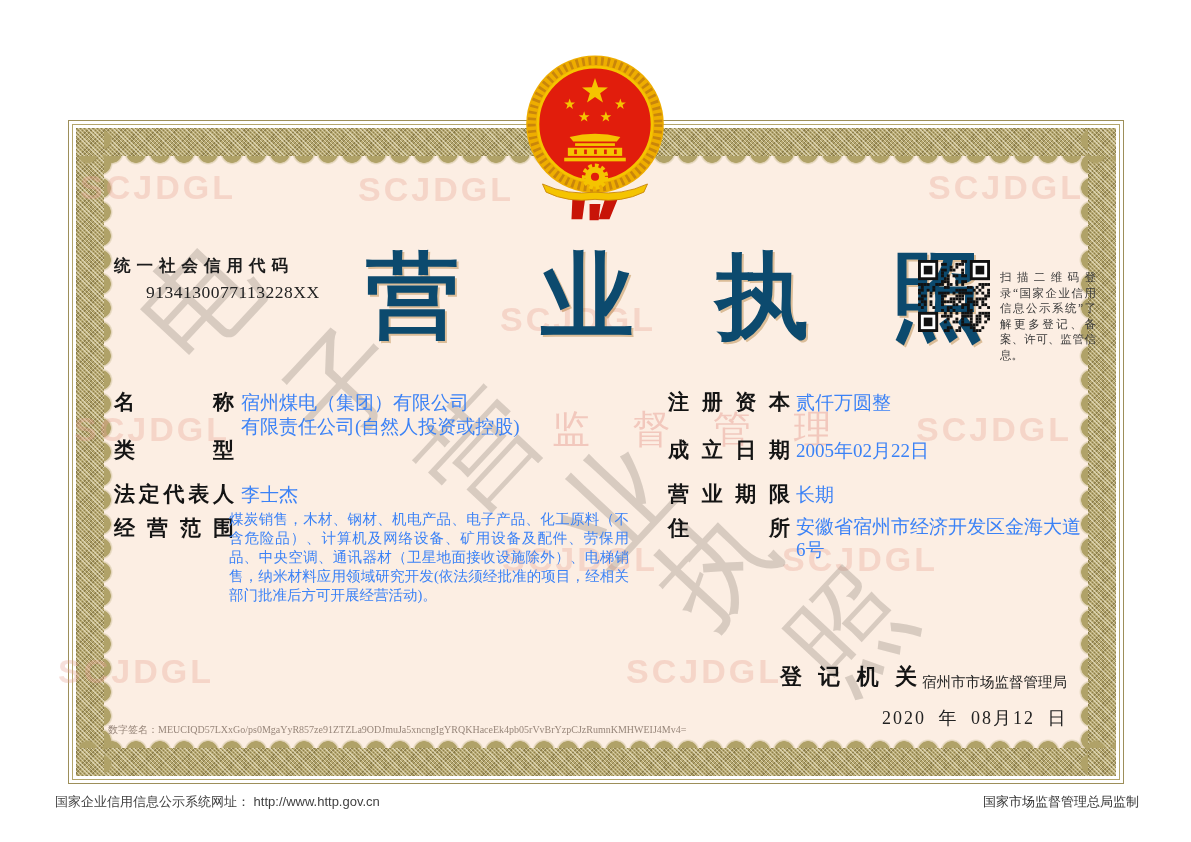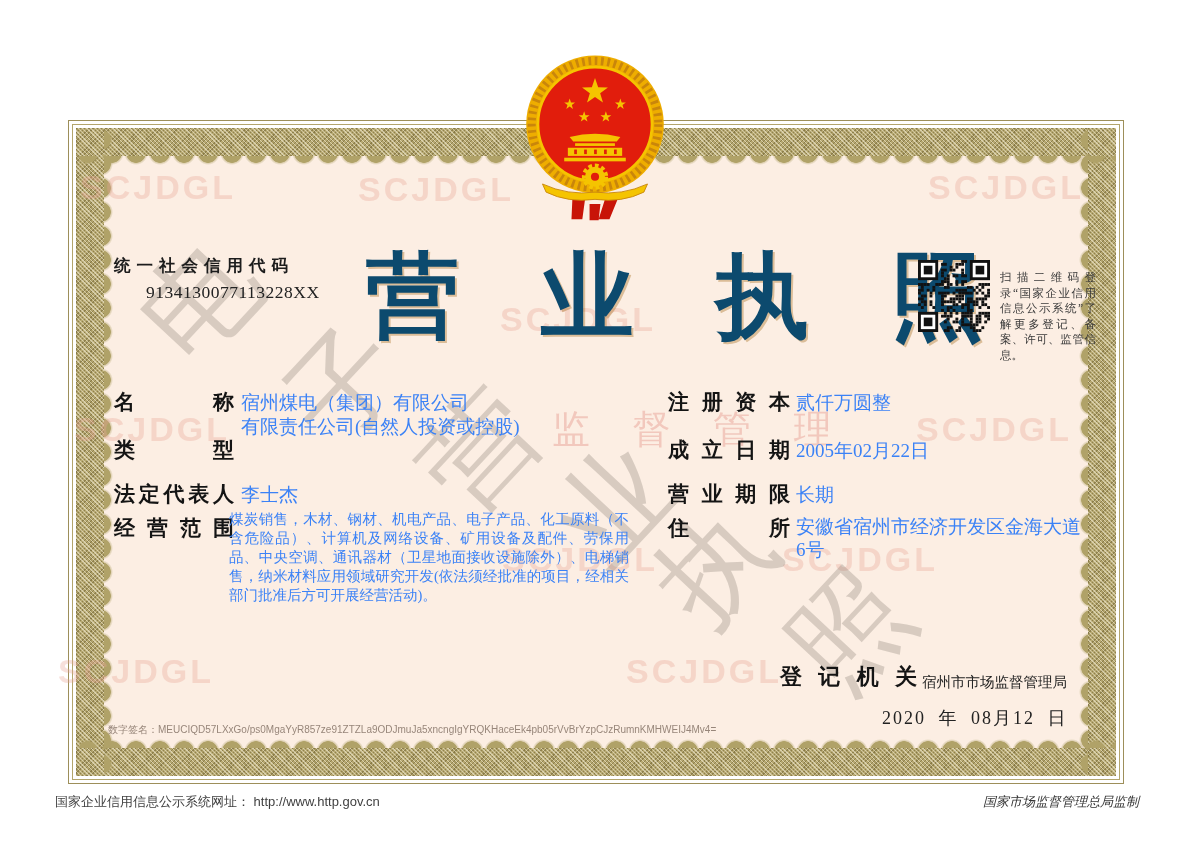--- a/index.html
+++ b/index.html
@@ -56,23 +56,23 @@
   .val{position:absolute;font-family:"Liberation Serif",serif;font-size:19px;color:#3b82f6;
        line-height:23px;}
   .val-scope{font-size:14.5px;line-height:19px;text-align:justify;}
   .auth-lbl{position:absolute;left:780px;top:662px;width:137px;display:flex;
             justify-content:space-between;font-weight:bold;font-size:22px;color:#141414;}
   .auth-val{position:absolute;left:922px;top:673px;font-size:14.5px;color:#222;
             font-family:"Liberation Serif",serif;}
   .issue-date{position:absolute;left:882px;top:706px;font-size:18px;letter-spacing:2px;
               word-spacing:6px;color:#222;font-family:"Liberation Serif",serif;white-space:nowrap;}
   .signature{position:absolute;left:108px;top:723px;font-size:10px;color:#97867a;
-             white-space:nowrap;font-family:Liberation Sans, sans-serif;}
+             white-space:nowrap;font-family:Liberation Serif, serif;}
   .footer-left{position:absolute;left:55px;top:793px;font-size:13px;color:#3f3f3f;}
-  .footer-right{position:absolute;right:52px;top:793px;font-size:13px;color:#333;font-style:italic;}
+  .footer-right{position:absolute;right:52px;top:793px;font-size:13px;color:#333;}
   .emblem{position:absolute;left:517px;top:50px;z-index:6;}
 </style>
 </head>
 <body>
 
 <div class="page">
 
   <div class="frame">
     <div class="paper"></div>
     <div class="band band-t"></div>

